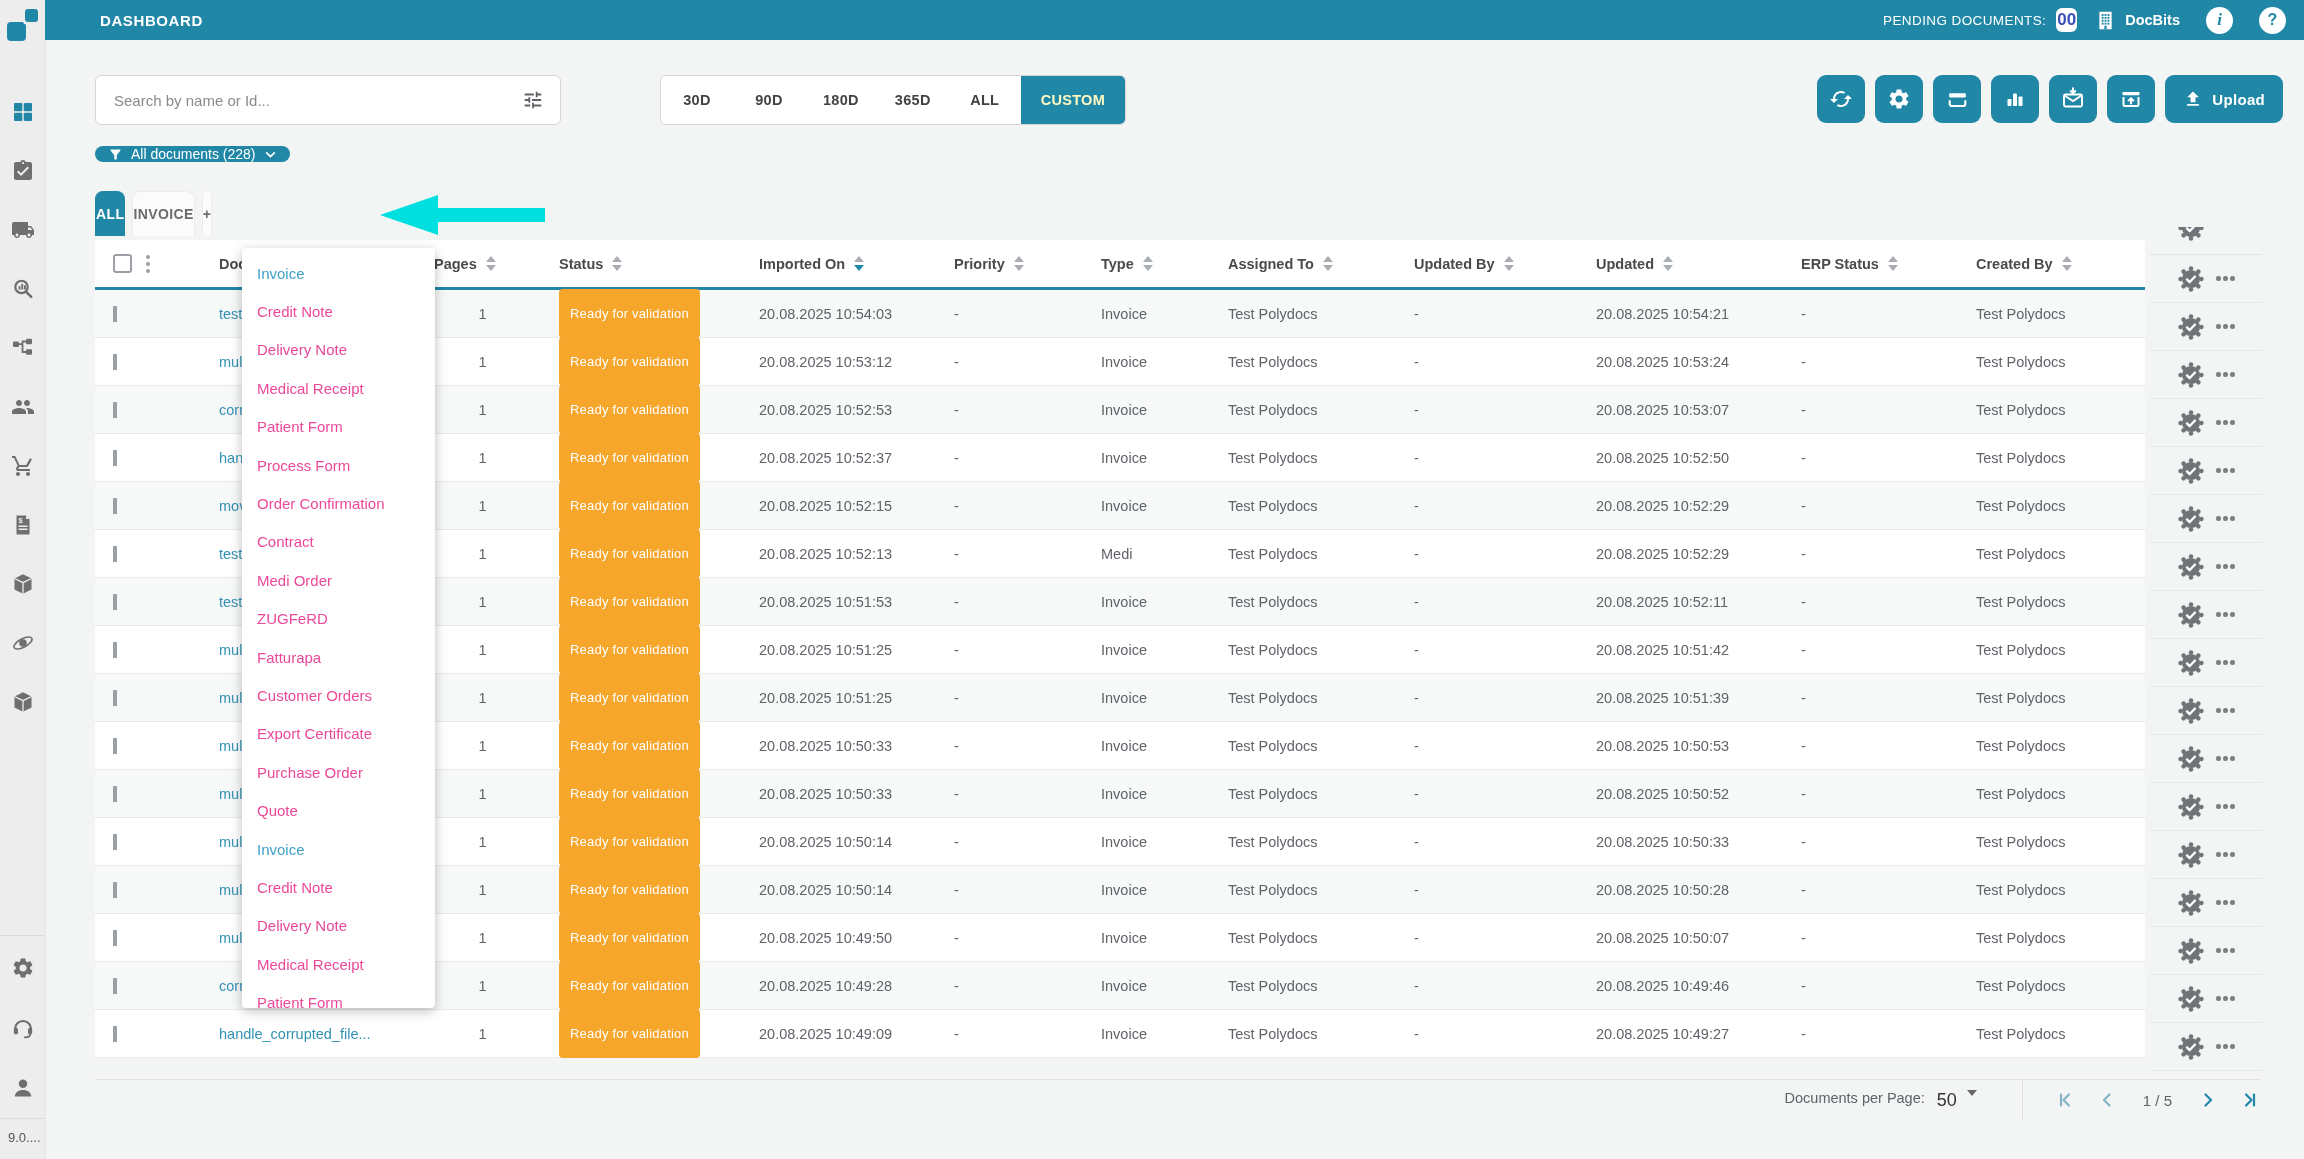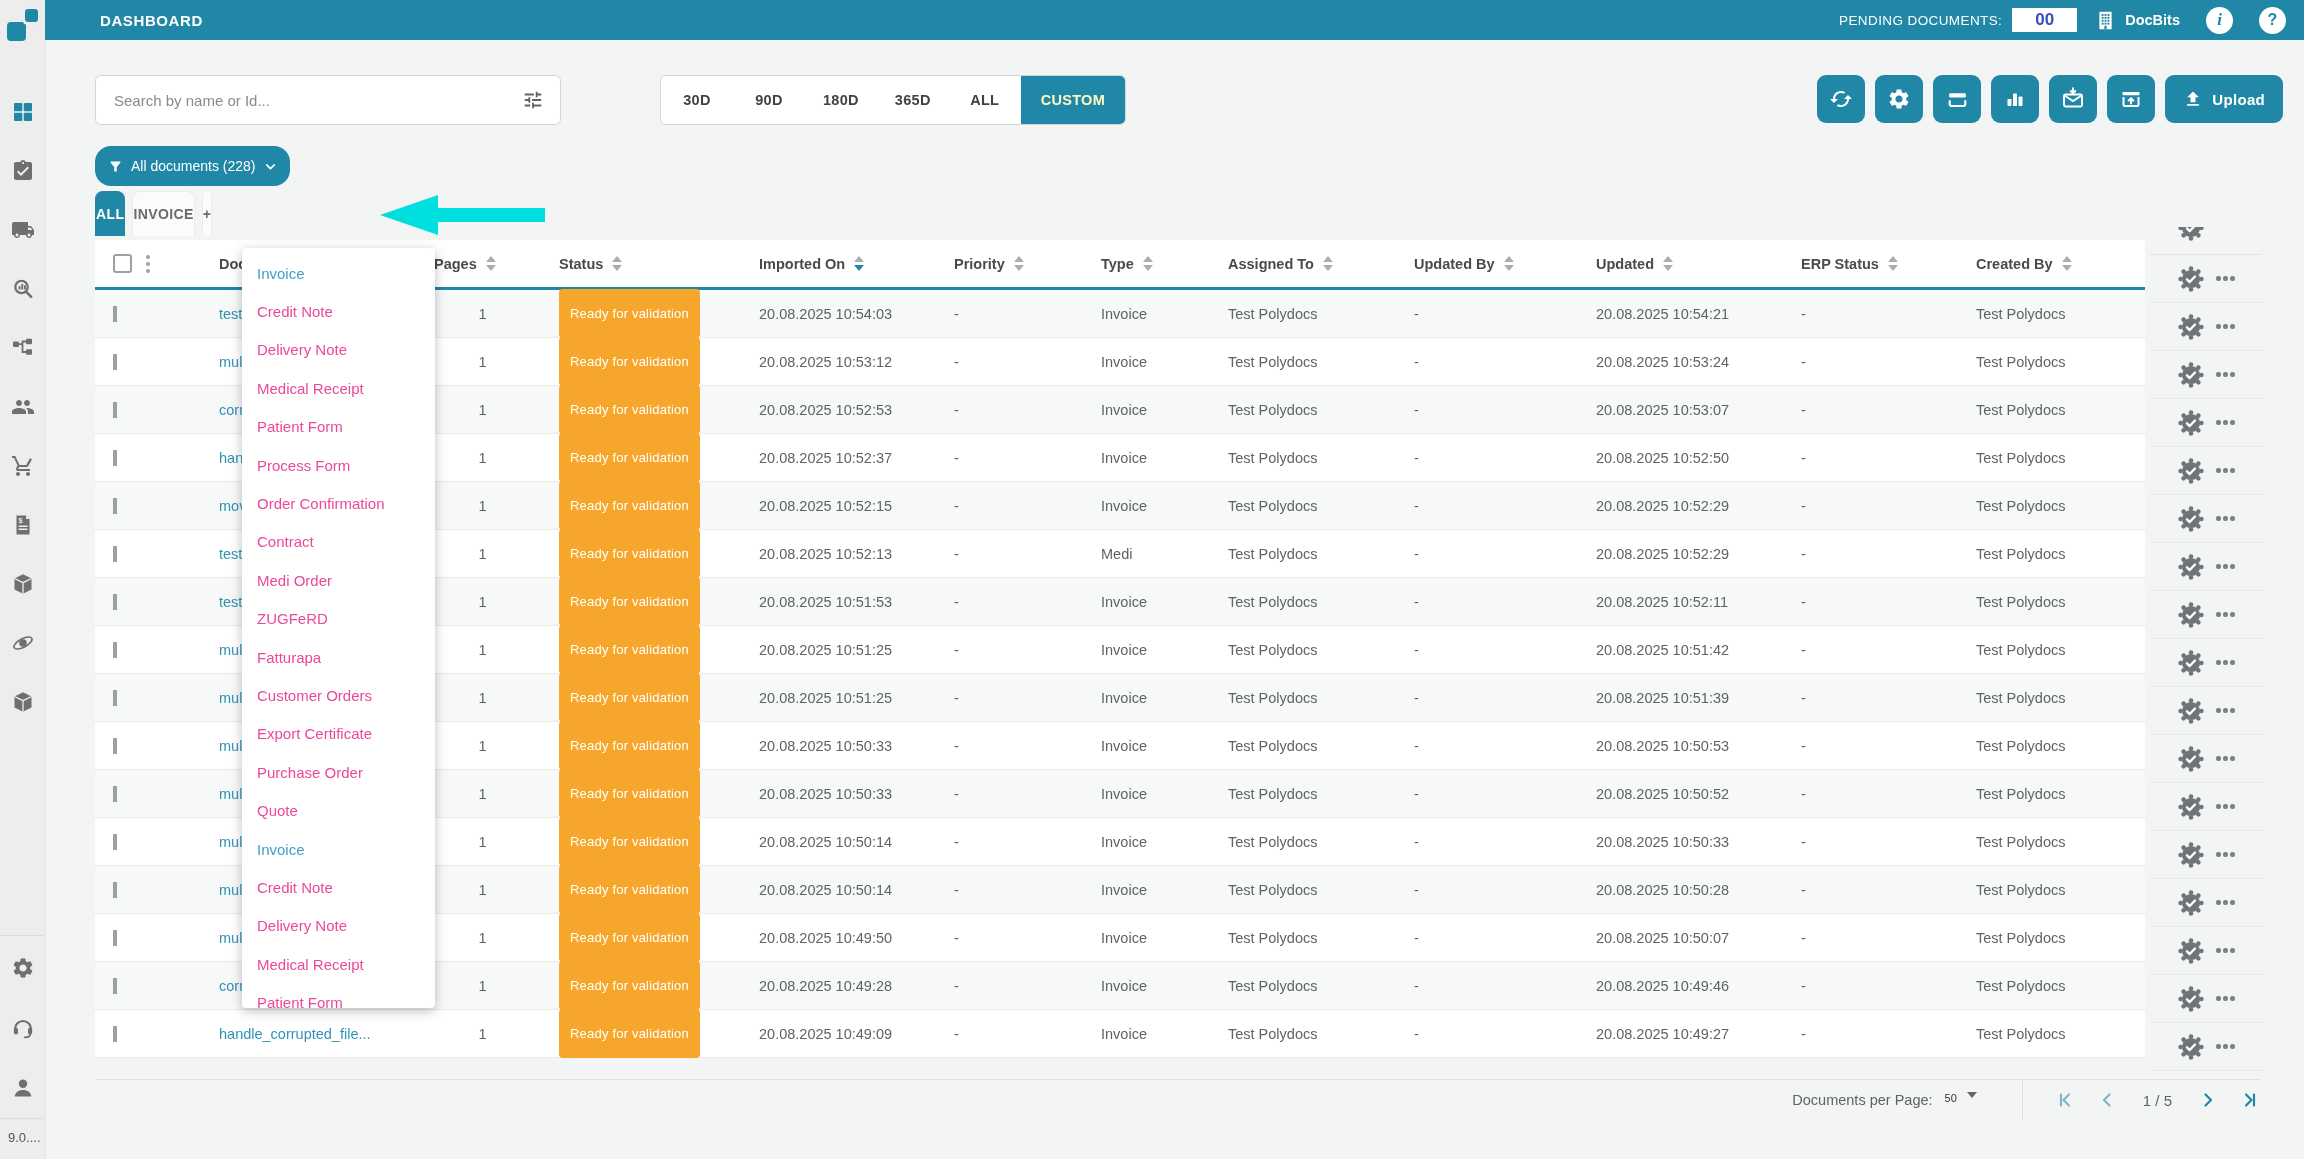--- a/index.html
+++ b/index.html
@@ -17,36 +17,36 @@
   .side-bottom{position:absolute;top:956px;left:0;width:45px;display:flex;flex-direction:column;align-items:center;gap:36px}
   .side-icon{width:24px;height:24px;color:#6f6f6f;display:block}
   .side-icon.active{color:#2187a7}
   .side-divider{position:absolute;left:0;width:44px;border-top:1px solid #dcdcdc}
   .version{position:absolute;left:8px;top:1130px;font-size:13px;color:#555}
   
   .topbar{position:absolute;left:45px;top:0;right:0;height:40px;background:#2187a7;display:flex;align-items:center;color:#fff;z-index:40}
   .tb-title{margin-left:55px;font-size:15px;font-weight:600;letter-spacing:.6px}
   .tb-right{margin-left:auto;display:flex;align-items:center;padding-right:18px}
   .pending-label{font-size:13.5px;letter-spacing:.4px}
-  .count-box{background:#fff;color:#3b4db8;font-weight:700;border-radius:0;padding:2px 23px;font-size:17px;margin:0 18px 0 10px}
+  .count-box{background:#fff;color:#3b4db8;font-weight:700;border-radius:6px;padding:2px 1px;font-size:17px;margin:0 18px 0 10px}
   .brand{font-size:14.5px;font-weight:600;margin-left:9px}
   .tb-circle{width:27px;height:27px;border-radius:50%;background:#fff;color:#2187a7;display:flex;align-items:center;justify-content:center;font-weight:700;font-size:16px;margin-left:26px}
   .tb-circle.info span{font-family:"Liberation Serif",serif;font-style:italic;font-size:17px}
   
   .search-box{position:absolute;left:95px;top:75px;width:466px;height:50px;background:#fff;border:1px solid #d5d5d5;border-radius:6px;display:flex;align-items:center;padding:0 16px;box-sizing:border-box}
   .search-box input{border:0;outline:0;flex:1;font-size:15px;color:#333;background:transparent;font-family:inherit}
   .search-box input::placeholder{color:#8a8a8a}
   .date-group{position:absolute;left:660px;top:75px;width:466px;height:50px;background:#fff;border:1px solid #d5d5d5;border-radius:6px;display:flex;overflow:hidden;box-sizing:border-box}
   .date-btn{flex:1;display:flex;align-items:center;justify-content:center;font-size:14.5px;font-weight:600;color:#424242;letter-spacing:.3px}
   .date-btn.active{flex:1.45;background:#2187a7;color:#fef9c3}
   .quick-actions{position:absolute;top:75px;right:21px;display:flex;gap:10px;align-items:center}
   .qa-btn{width:48px;height:48px;background:#2187a7;border-radius:9px;display:flex;align-items:center;justify-content:center;color:#fff}
   .upload-btn{height:48px;background:#2187a7;border-radius:9px;display:flex;align-items:center;justify-content:center;gap:9px;color:#fff;font-size:15px;font-weight:700;padding:0 18px;letter-spacing:.3px}
   
-  .filter-chip{position:absolute;left:95px;top:146px;height:40px;background:#2187a7;border-radius:16px;color:#fff;display:flex;align-items:center;gap:8px;padding:0 13px;font-size:14px}
+  .filter-chip{position:absolute;left:95px;top:146px;height:16px;background:#2187a7;border-radius:16px;color:#fff;display:flex;align-items:center;gap:8px;padding:0 13px;font-size:14px}
   
   .tabs{position:absolute;left:95px;top:191px;display:flex;gap:7px;align-items:flex-end;z-index:12}
   .tab{height:45px;display:flex;align-items:center;justify-content:center;border-radius:8px 8px 0 0;font-size:14px;font-weight:700;letter-spacing:.4px;background:#fbfbfb;color:#6b6b6b;border:1px solid #ededed;border-bottom:0;box-sizing:border-box}
   .tab.active{background:#2187a7;color:#fff;border-color:#2187a7}
   
   .cyan-arrow{position:absolute;left:380px;top:195px;width:165px;height:40px;z-index:50}
   .cyan-arrow .head{position:absolute;left:0;top:0;width:0;height:0;border-top:20px solid transparent;border-bottom:20px solid transparent;border-right:58px solid #00dfdf}
   .cyan-arrow .tail{position:absolute;left:56px;top:13px;width:109px;height:14px;background:#00dfdf}
   
   .grid-cols{display:grid;grid-template-columns:110px 215px 125px 200px 195px 147px 127px 186px 182px 205px 175px 183px}
@@ -76,21 +76,21 @@
   
   .strip{position:absolute;left:2150px;top:227px;width:112px;z-index:5}
   .strip-partial{height:28px;overflow:hidden;display:flex;align-items:flex-start;padding-left:28px;border-bottom:1px solid #e3e4e4;box-sizing:border-box}
   .strip-partial svg{margin-top:-12px}
   .strip-row{height:48px;display:flex;align-items:center;gap:12px;padding-left:28px;border-bottom:1px solid #e7e8e8;box-sizing:border-box}
   .badge-ic{width:26px;height:26px;color:#6e7478;flex:none}
   .hdots{width:4.5px;height:4.5px;border-radius:50%;background:#7a7f83;box-shadow:7px 0 0 #7a7f83,14px 0 0 #7a7f83;margin-right:14px}
   
   .pagebar{position:absolute;left:95px;top:1079px;width:2165px;height:40px;border-top:1px solid #e0e0e0;display:flex;align-items:center;justify-content:flex-end;color:#5f6368;font-size:14.5px}
   .per-page{display:flex;}
-  .pp-value{color:#333;font-size:11px;margin-left:12px;font-weight:500}
+  .pp-value{color:#333;font-size:18px;margin-left:12px;font-weight:500}
   .pp-caret{width:0;height:0;border-left:5px solid transparent;border-right:5px solid transparent;border-top:6px solid #666;margin-left:10px}
   .pb-vdiv{width:1px;height:40px;background:#e0e0e0;margin:0 32px 0 45px}
   .pg-nav{display:flex;align-items:center;gap:22px}
   .pg-info{color:#5f6368;font-size:15px;margin:0 4px}
   
   .symdefs{position:absolute;width:0;height:0;overflow:hidden}
 </style>
 </head>
 <body>
 

